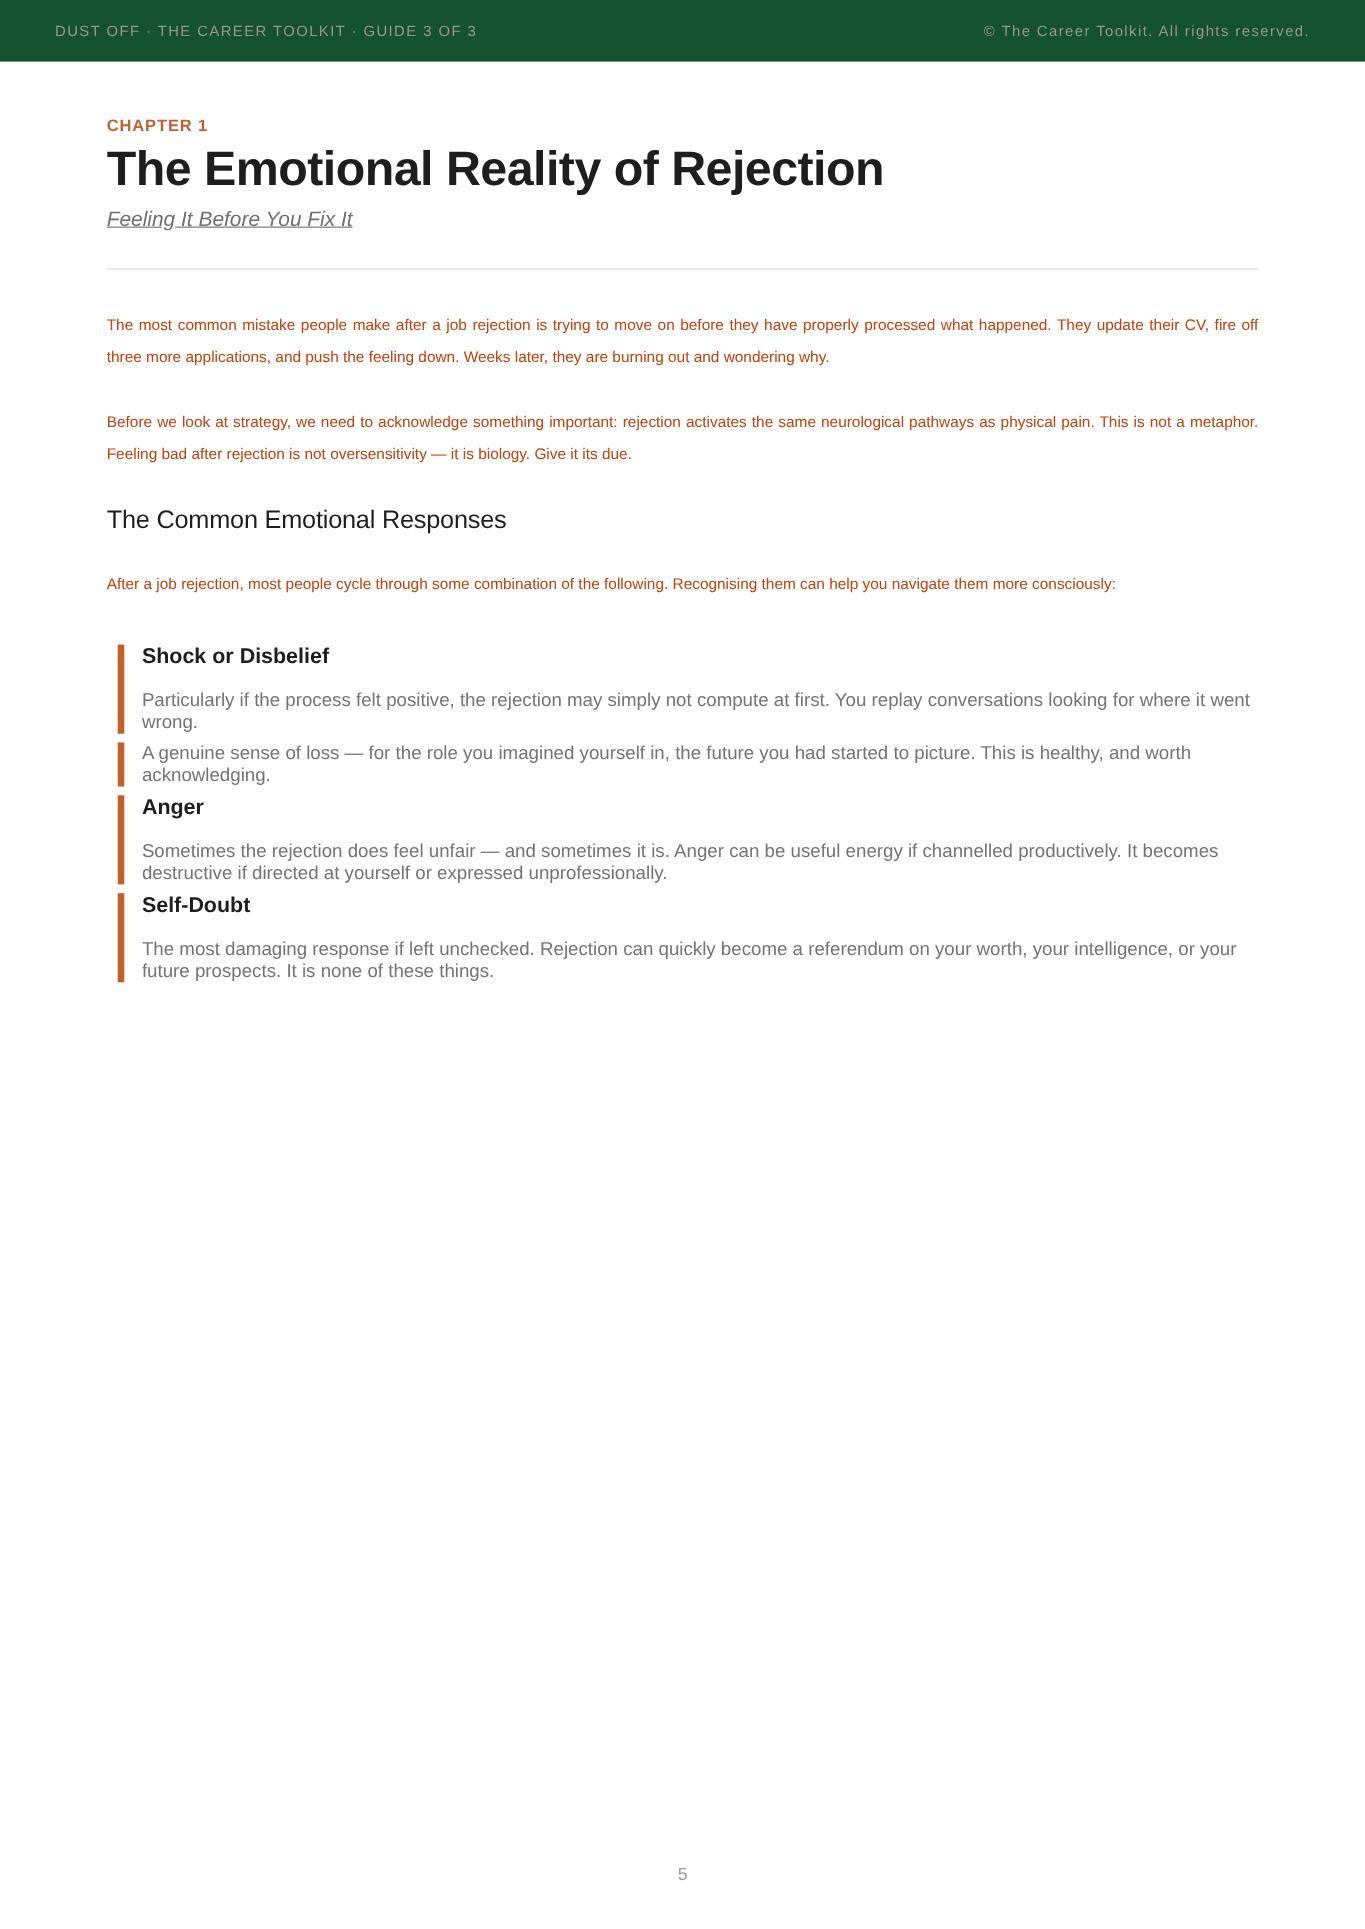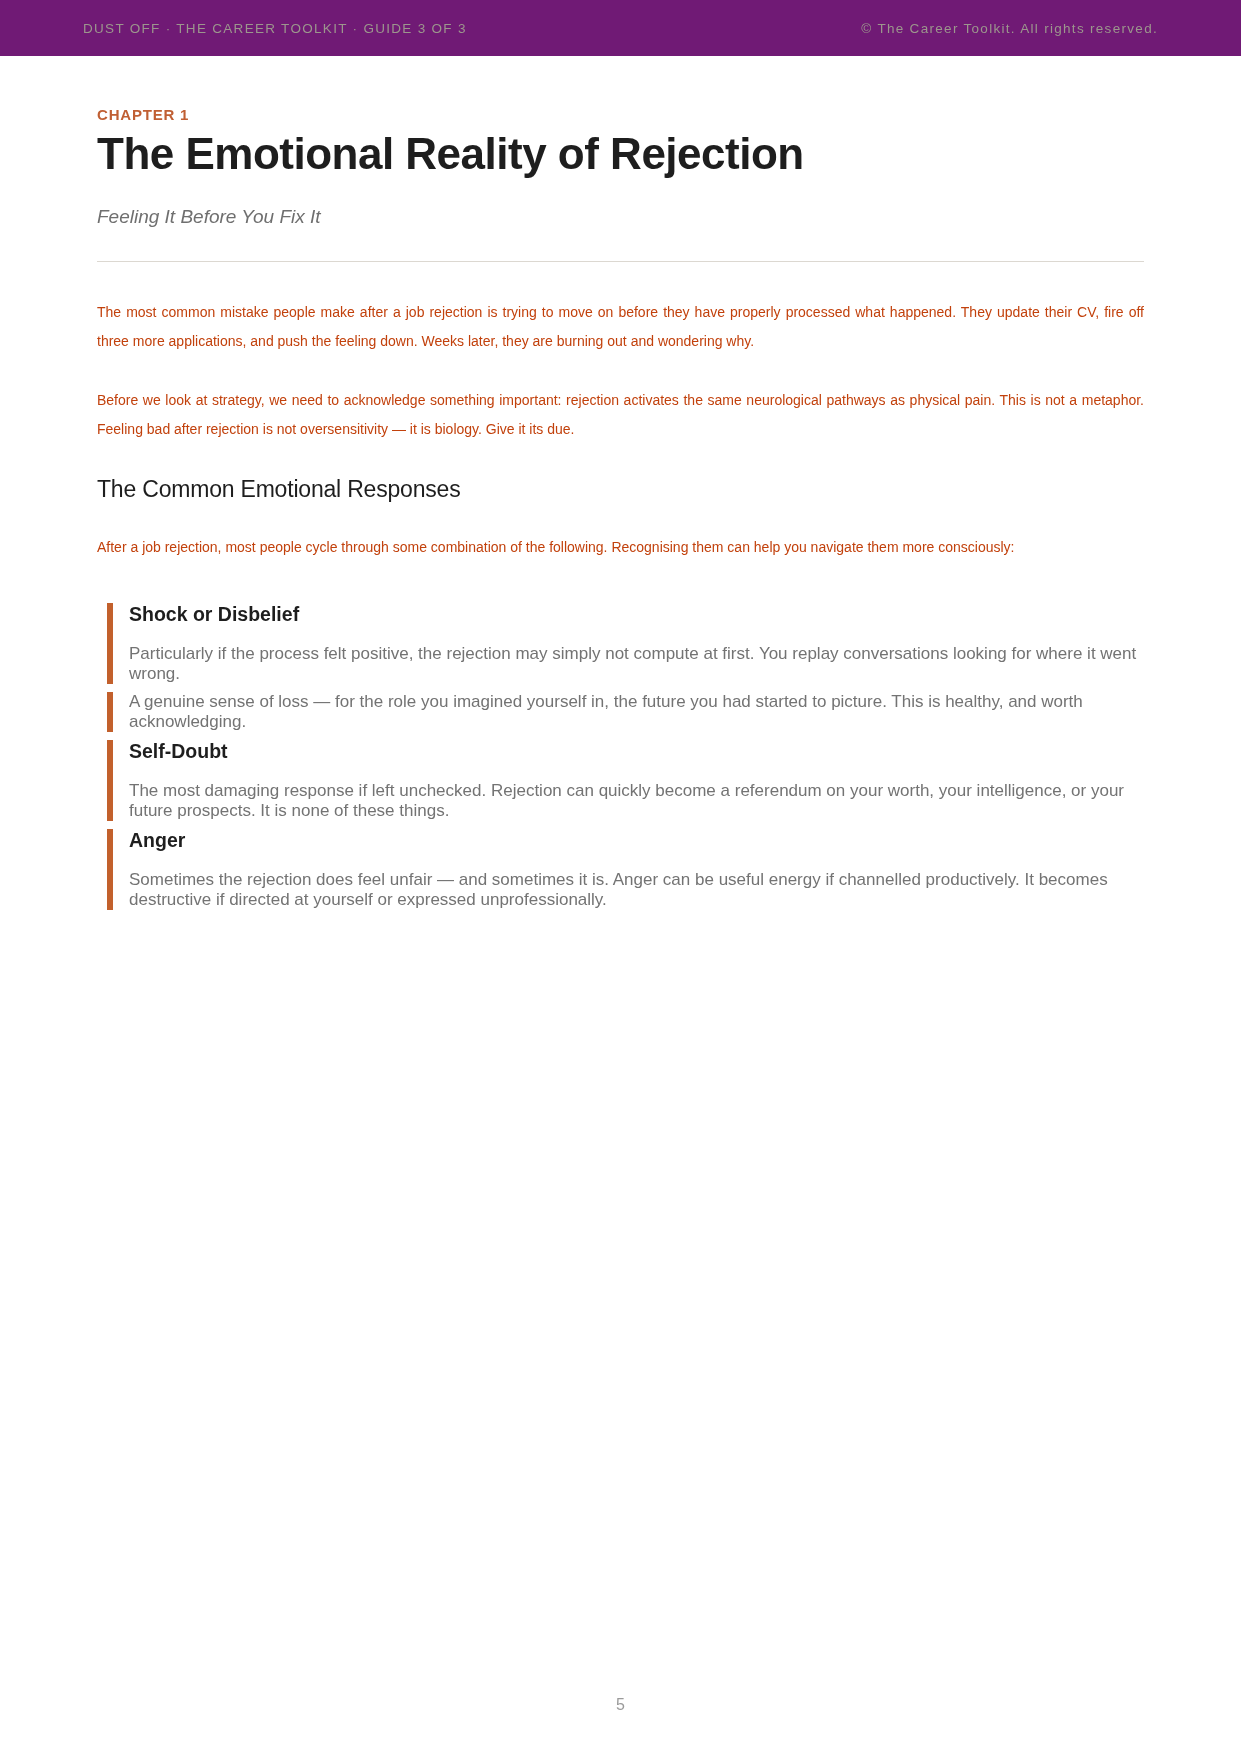--- a/index.html
+++ b/index.html
@@ -8,25 +8,25 @@
     position: relative;
     width: 1241px;
     height: 1754px;
     margin: 0 auto;
     background: #ffffff;
     font-family: "Liberation Sans", sans-serif;
     overflow: hidden;
   }
   .topbar {
     height: 56px;
-    background: #701a75;
+    background: #14532d;
     display: flex;
     justify-content: space-between;
     align-items: center;
-    padding: 0 83px;
+    padding: 0 50px;
   }
   .topbar .meta {
     font-size: 13.5px;
     color: #9C968D;
     letter-spacing: 1.3px;
     white-space: nowrap;
   }
   .content { padding: 0 97px; }
   .chapter {
     margin-top: 50px;
@@ -37,24 +37,25 @@
   }
   h1.title {
     margin: 6px 0 0;
     font-size: 44px;
     line-height: 1.15;
     font-weight: 700;
     letter-spacing: -0.5px;
     color: #1E1E1E;
   }
   .subtitle {
-    margin: 26px 0 0;
+    margin: 9px 0 0;
     font-style: italic;
     font-size: 19px;
     color: #6F6F6F;
+    text-decoration: underline;
   }
   hr.rule {
     border: none;
     border-top: 1px solid #DCD8D1;
     margin: 33px 0 0;
   }
   p.body {
     margin: 30px 0 0;
     font-size: 14px;
     line-height: 29px;
@@ -130,27 +131,27 @@
       <div class="response">
         <h3>Shock or Disbelief</h3>
         <p>Particularly if the process felt positive, the rejection may simply not compute at first. You replay conversations looking for where it went wrong.</p>
       </div>
 
       <div class="response">
         <p>A genuine sense of loss — for the role you imagined yourself in, the future you had started to picture. This is healthy, and worth acknowledging.</p>
       </div>
 
       <div class="response">
-        <h3>Self-Doubt</h3>
-        <p>The most damaging response if left unchecked. Rejection can quickly become a referendum on your worth, your intelligence, or your future prospects. It is none of these things.</p>
+        <h3>Anger</h3>
+        <p>Sometimes the rejection does feel unfair — and sometimes it is. Anger can be useful energy if channelled productively. It becomes destructive if directed at yourself or expressed unprofessionally.</p>
       </div>
 
       <div class="response">
-        <h3>Anger</h3>
-        <p>Sometimes the rejection does feel unfair — and sometimes it is. Anger can be useful energy if channelled productively. It becomes destructive if directed at yourself or expressed unprofessionally.</p>
+        <h3>Self-Doubt</h3>
+        <p>The most damaging response if left unchecked. Rejection can quickly become a referendum on your worth, your intelligence, or your future prospects. It is none of these things.</p>
       </div>
 
     </div>
 
   </main>
 
   <div class="pagenum">5</div>
 
 </div>
 

